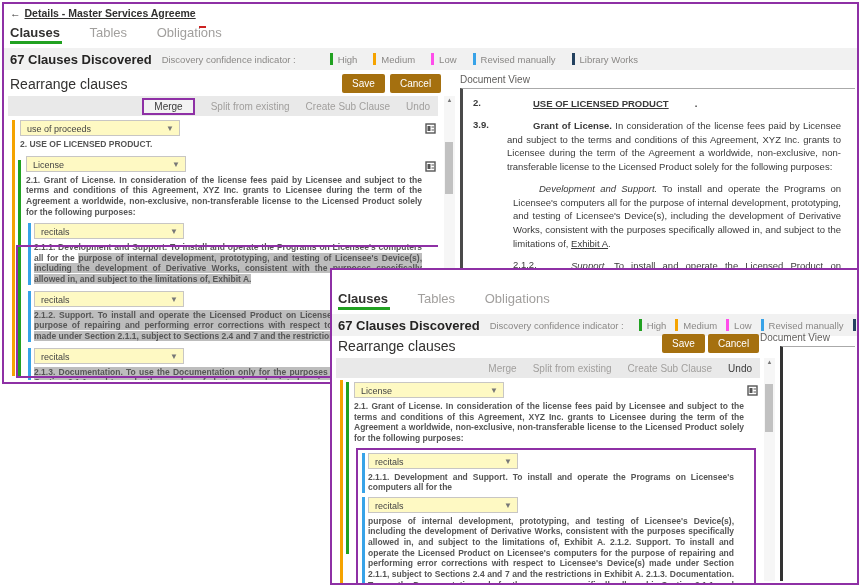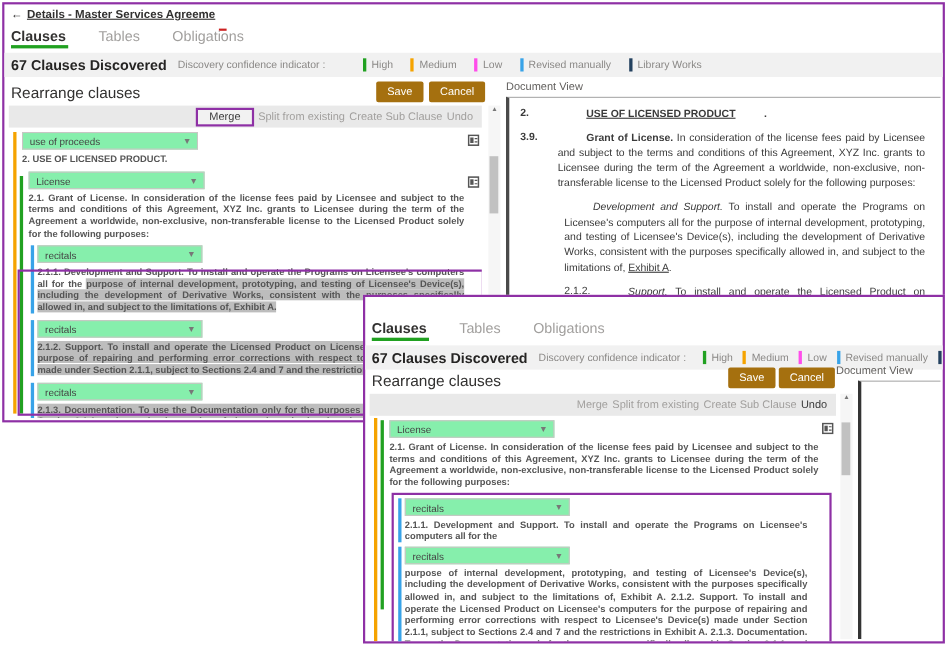--- a/index.html
+++ b/index.html
@@ -17,27 +17,27 @@
   .tab-underline{position:absolute;height:3px;width:52px;}
   .inforow{position:absolute;left:0;right:0;height:22px;background:#f1f1f1;display:flex;align-items:center;padding-left:6px;box-sizing:border-box;white-space:nowrap;overflow:hidden;}
   .inforow .count{font-size:13px;font-weight:bold;color:#252423;margin-right:10px;}
   .inforow .ind{font-size:9.5px;color:#8a8886;margin-right:18px;}
   .leg{display:inline-flex;align-items:center;margin-left:16px;font-size:9.5px;color:#8a8886;}
   #panel2 .leg{margin-left:9px;}
   .legbar{display:inline-block;width:3px;height:12px;margin-right:5px;}
   .rearrange{position:absolute;font-size:14px;color:#323130;}
   .btn{position:absolute;height:19px;border:none;color:#fff;font-size:10px;font-family:"Liberation Sans",sans-serif;border-radius:2px;padding:0 10px;}
   .toolbar{position:absolute;height:20px;background:#e9e9e9;display:flex;align-items:center;justify-content:flex-end;font-size:10px;box-sizing:border-box;padding-right:8px;}
-  .tlink{margin-left:4px;color:#a19f9d;}
+  .tlink{margin-left:16px;color:#a19f9d;}
   .tlink.on{color:#3b3b3b;}
   .merge-box{border:2px solid;padding:1px 10px;background:#f2f2f2;}
   .clist{position:absolute;overflow:hidden;}
   .groupbar{position:absolute;width:3px;}
   .cblock{position:relative;margin-bottom:6px;padding-right:16px;}
-  .dropdown{position:relative;width:160px;height:16px;border:1px solid #c8c6c4;background:#86efac;font-size:9px;color:#444;line-height:16px;padding-left:6px;box-sizing:border-box;}
+  .dropdown{position:relative;width:160px;height:16px;border:1px solid #c8c6c4;background:#fef9c3;font-size:9px;color:#444;line-height:16px;padding-left:6px;box-sizing:border-box;}
   .dropdown .chev{position:absolute;right:5px;top:0;color:#777;font-size:8px;}
   .ctext{font-size:8.5px;line-height:1.25;color:#555;text-align:justify;margin-top:3px;font-weight:bold;}
   .hl{background:#bdbdbd;}
   .subbar{position:absolute;left:-6px;top:0;bottom:0;width:3px;}
   .gotoicon{position:absolute;right:2px;top:2px;width:11px;height:11px;}
   .annot{position:absolute;border:2px solid;pointer-events:none;}
   .annot2{border:2px solid;margin-left:20px;margin-right:4px;padding:3px 4px 4px 4px;}
   .sbar{position:absolute;width:11px;background:#f6f6f6;}
   .sbar .up{position:absolute;top:1px;left:0;right:0;text-align:center;font-size:6px;color:#777;}
   .sbar .thumb{position:absolute;left:1px;width:8px;background:#c1c1c1;}

